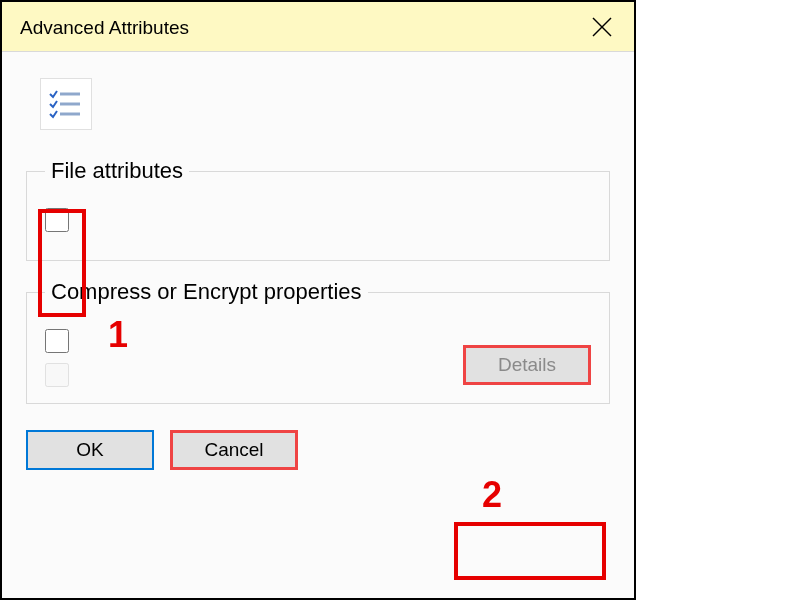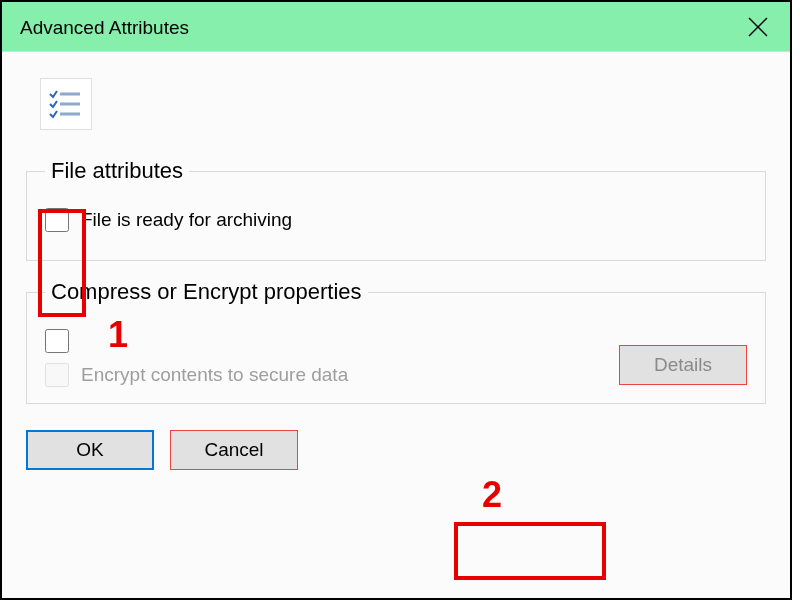--- a/index.html
+++ b/index.html
@@ -6,24 +6,24 @@
   html, body {
     margin: 0; padding: 0;
     width: 800px; height: 600px;
     font-family: "Segoe UI", Tahoma, sans-serif;
     font-size: 19px;
     background: #fff;
     color: #000;
     overflow: hidden;
   }
   .outer-border {
-    width: 792px; height: 600px;
+    width: 636px; height: 600px;
     border: 2px solid #000;
     position: relative;
-    background: #86efac;
+    background: #fef9c3;
   }
   .titlebar {
     display: flex;
     justify-content: space-between;
     align-items: center;
     padding: 8px 18px 6px 18px;
     border-bottom: 1px solid #d9d9d9;
     height: 50px;
   }
   .close-x {
@@ -69,21 +69,21 @@
     width: 24px; height: 24px;
     margin: 0 6px 0 0;
     accent-color: #0078d7;
   }
   .check-row.disabled label { color: #9e9e9e; }
   .check-row.disabled input { opacity: .6; }
   .btn {
     min-width: 128px;
     height: 40px;
     background: #e1e1e1;
-    border: 1px solid #ef4444;
+    border: 3px solid #ef4444;
     font-size: 19px;
     cursor: pointer;
   }
   .btn.default {
     border: 2px solid #0078d7;
   }
   .btn:disabled {
     color: #8a8a8a;
     cursor: default;
   }
@@ -143,32 +143,30 @@
           <polyline points="4,30 7,33 11,27" fill="none" stroke="#2a63c4" stroke-width="2"></polyline>
           <line x1="14" y1="30" x2="34" y2="30" stroke="#8fa8cc" stroke-width="3"></line>
         </svg>
       </div>
     </div>
 
     <fieldset>
       <legend>File attributes</legend>
       <div class="check-row">
         <input type="checkbox" style="">
-        <label>File is ready for archiving</label>
       </div>
     </fieldset>
 
     <fieldset>
       <legend>Compress or Encrypt properties</legend>
       <div class="check-row">
         <input type="checkbox" style="">
       </div>
       <div class="check-row disabled">
         <input type="checkbox" disabled="" style="">
-        <label>Encrypt contents to secure data</label>
       </div>
       <div class="details-wrap">
         <button class="btn" disabled="">Details</button>
       </div>
     </fieldset>
 
     <div class="button-row">
       <button class="btn default">OK</button>
       <button class="btn">Cancel</button>
     </div>

